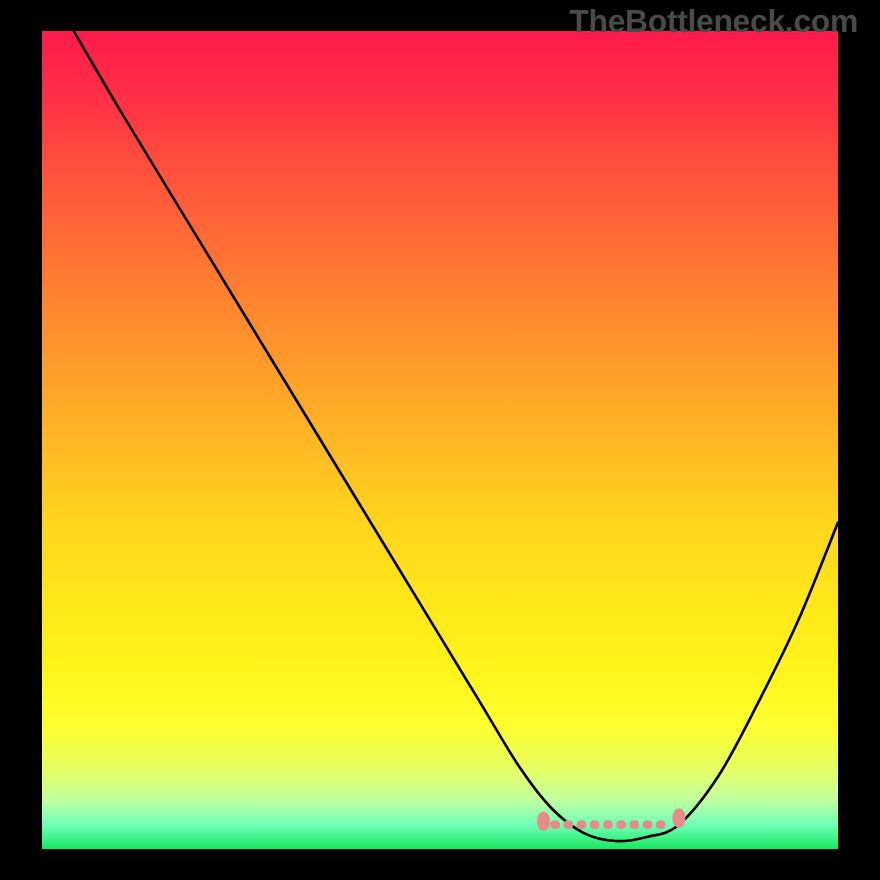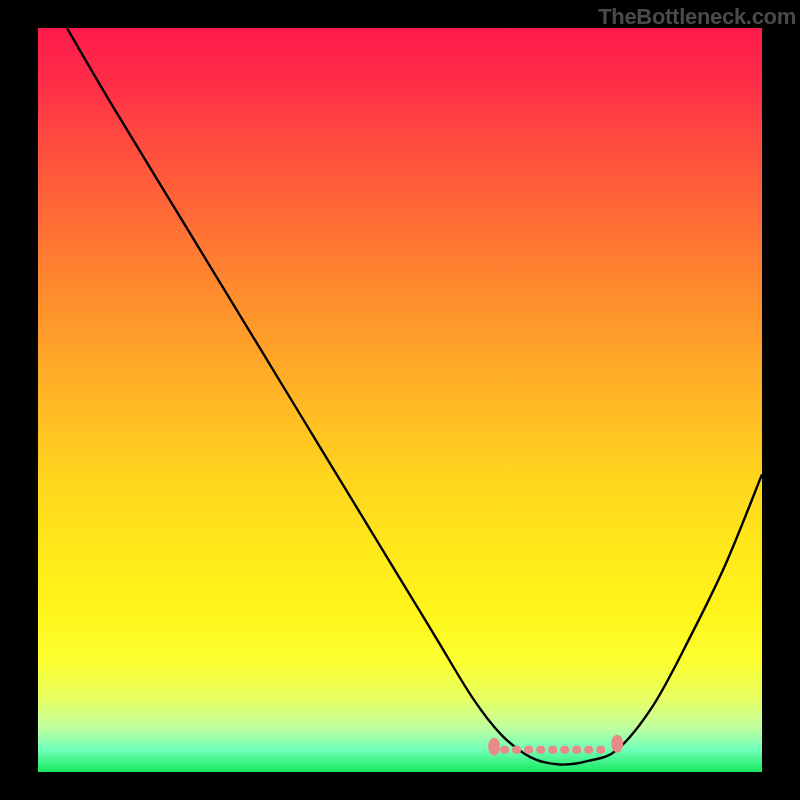--- a/index.html
+++ b/index.html
@@ -8,23 +8,23 @@
     width: 800px;
     height: 800px;
     background: #000;
     font-family: Arial, Helvetica, sans-serif;
     position: relative;
     overflow: hidden;
   }
   .watermark {
     position: absolute;
     top: 4px;
-    right: 4px;
+    right: 20px;
     color: #4a4a4a;
-    font-size: 22px;
+    font-size: 29px;
     font-weight: 600;
     letter-spacing: -0.3px;
     z-index: 10;
   }
   .plot-area {
     position: absolute;
     left: 38px;
     top: 28px;
     width: 724px;
     height: 744px;

